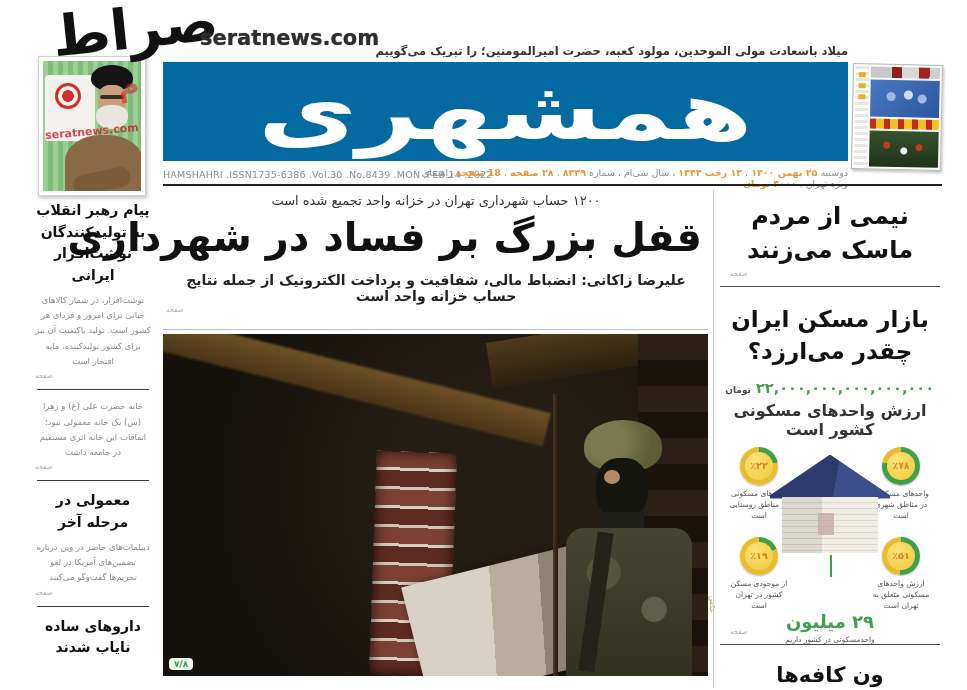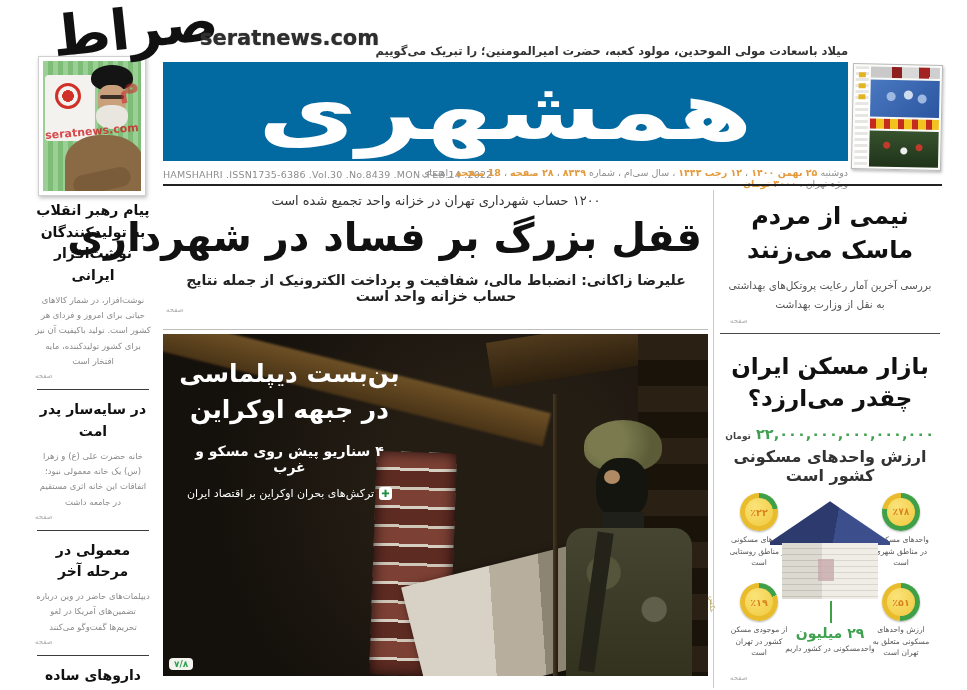--- a/index.html
+++ b/index.html
@@ -178,21 +178,21 @@
   .wall { position:absolute; left:4px; top:42px; width:96px; height:56px; display:flex; }
   .wall-front { width:58%; height:100%;
     background:repeating-linear-gradient(180deg,#efede6 0 5px,#d9d6cc 5px 6px); }
   .wall-side { width:42%; height:100%;
     background:repeating-linear-gradient(180deg,#dcd9d0 0 5px,#c4c1b6 5px 6px); }
   .money-dot { position:absolute; left:40px; top:58px; width:16px; height:22px;
     background:#c7a8ab; opacity:.8; }
   .pointer { position:absolute; left:50%; top:100%; width:2px; height:22px; background:#3fa047; }
   .center-note { position:absolute; left:50%; top:132px; transform:translateX(-50%);
     width:90px; text-align:center; }
-  .cn-num { font-size:14px; font-weight:900; color:#3fa04f; }
+  .cn-num { font-size:18px; font-weight:900; color:#3fa04f;margin-top:32px; }
   .cn-lbl { font-size:7.5px; color:#555; line-height:1.5; margin-top:2px; }
 
   .vancafes h2 { font-size:21px; }
 
   
   .sidebar { position:absolute; left:35px; top:200px; width:116px; }
   .sb-item { text-align:center; }
   .sb-item h3 { font-size:14px; font-weight:900; color:#111; line-height:1.55; }
   .sb-item p { font-size:8.5px; color:#8a8a8a; line-height:1.8; margin-top:6px; }
   .sb-item .pageref { margin-top:3px; }
@@ -264,38 +264,29 @@
     <div class="mp-planks"></div>
     <div class="mp-pole"></div>
     <div class="soldier">
       <div class="sd-helmet"></div>
       <div class="sd-mask"></div>
       <div class="sd-face"></div>
       <div class="sd-neck"></div>
       <div class="sd-torso"></div>
       <div class="sd-strap"></div>
     </div>
-    <div class="photo-overlay" dir="rtl">
-      <div class="ph-title">بن‌بست دیپلماسی در جبهه اوکراین</div>
-      <div class="ph-deck">۴ سناریو پیش روی مسکو و غرب</div>
-      <div class="ph-bullet">
-        <span class="plus-icon">✚</span>
-        <span>ترکش‌های بحران اوکراین بر اقتصاد ایران</span>
-      </div>
-    </div>
     <div class="photo-badge">۷/۸</div>
   </figure>
 
   <div class="credit-strip">عکس</div>
   <div class="vline"></div>
 
   <aside class="right-col" dir="rtl">
     <section class="rc masks">
       <h2>نیمی از مردم ماسک می‌زنند</h2>
-      <p class="rc-sub">بررسی آخرین آمار رعایت پروتکل‌های بهداشتی به نقل از وزارت بهداشت</p>
       <div class="pageref">صفحه</div>
     </section>
     <div class="rc-sep"></div>
 
     <section class="rc housing">
       <h2>بازار مسکن ایران چقدر می‌ارزد؟</h2>
       <div class="amount">
         <span class="amt" dir="ltr">۲۲,۰۰۰,۰۰۰,۰۰۰,۰۰۰,۰۰۰</span>
         <span class="unit">تومان</span>
       </div>
@@ -351,21 +342,20 @@
 
   <aside class="sidebar" dir="rtl">
     <div class="sb-list">
         <article class="sb-item">
           <h3>پیام رهبر انقلاب به تولیدکنندگان نوشت‌افزار ایرانی</h3>
           <p>نوشت‌افزار، در شمار کالاهای حیاتی برای امروز و فردای هر کشور است. تولید باکیفیت آن نیز برای کشور تولیدکننده، مایه افتخار است</p>
           <div class="pageref">صفحه</div>
         </article>
         <div class="sb-sep"></div>
         <article class="sb-item">
-          <h3>در سایه‌سار پدر امت</h3>
           <p>خانه حضرت علی (ع) و زهرا (س) یک خانه معمولی نبود؛ اتفاقات این خانه اثری مستقیم در جامعه داشت</p>
           <div class="pageref">صفحه</div>
         </article>
         <div class="sb-sep"></div>
         <article class="sb-item">
           <h3>معمولی در مرحله آخر</h3>
           <p>دیپلمات‌های حاضر در وین درباره تضمین‌های آمریکا در لغو تحریم‌ها گفت‌وگو می‌کنند</p>
           <div class="pageref">صفحه</div>
         </article>
         <div class="sb-sep"></div>

